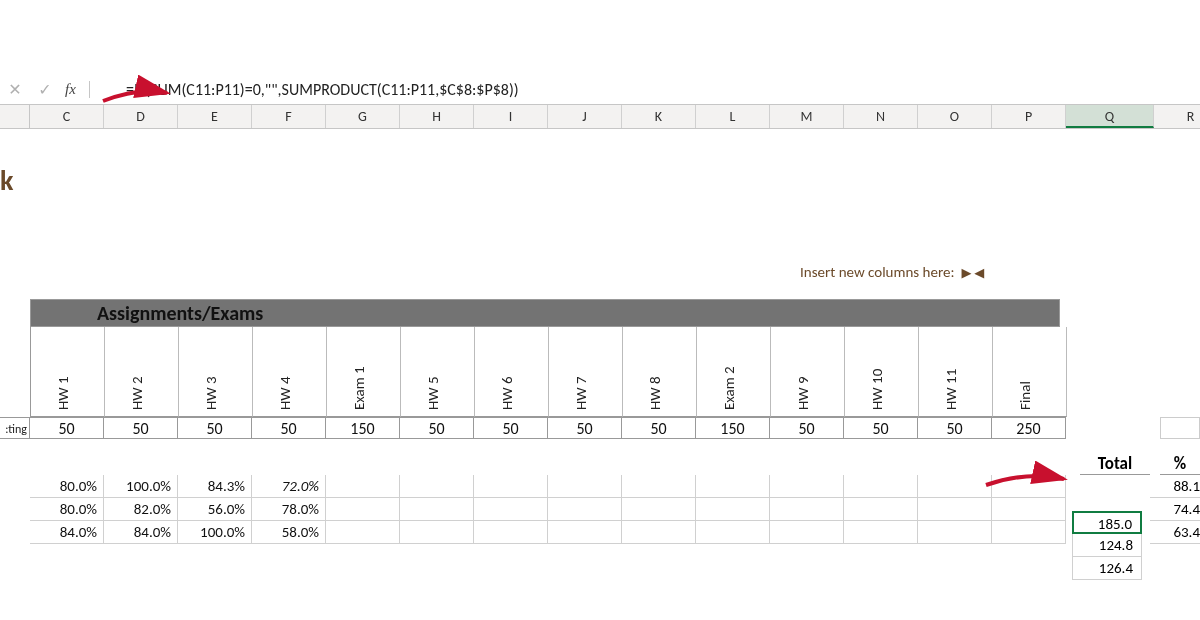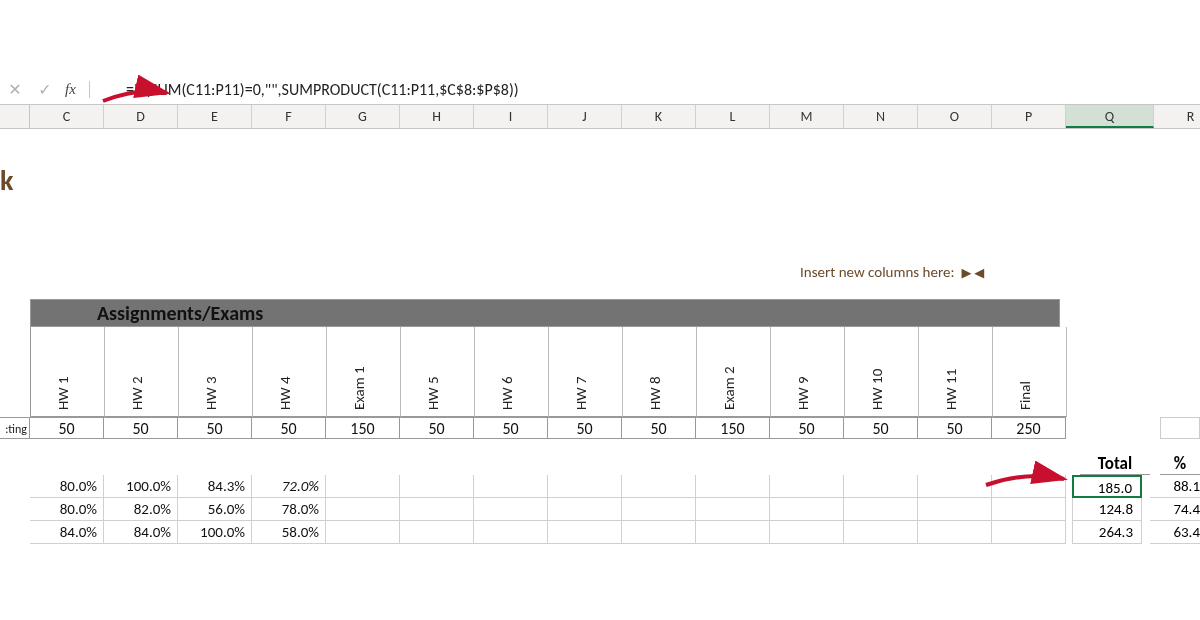--- a/index.html
+++ b/index.html
@@ -216,20 +216,21 @@
     width: 70px;
     height: 23px;
     text-align: right;
     padding-right: 8px;
     line-height: 23px;
     font-size: 15px;
     left: 1072px;
     border-bottom: 1px solid #d0d0d0;
     border-right: 1px solid #d0d0d0;
     border-left: 1px solid #d0d0d0;
+    margin-top: 36px;
   }
   .tot-cell.r1 { top: 346px; }
   .tot-cell.r2 { top: 369px; }
   .tot-cell.r3 { top: 392px; }
   .tot-cell.sel {
     border: 2px solid #107c41;
   }
   .pct-cell {
     position: absolute;
     left: 1150px;
@@ -407,21 +408,21 @@
       <div class="dcell" style="width: 74px;"></div>
       <div class="dcell" style="width: 74px;"></div>
       <div class="dcell" style="width: 74px;"></div>
       <div class="dcell" style="width: 74px;"></div>
       <div class="dcell" style="width: 74px;"></div>
       <div class="dcell" style="width: 74px;"></div>
     </div>
 
   <div class="tot-cell r1 sel">185.0</div>
   <div class="tot-cell r2">124.8</div>
-  <div class="tot-cell r3">264.3</div>
+  <div class="tot-cell r3">126.4</div>
 
   <div class="pct-cell r1">88.1</div>
   <div class="pct-cell r2">74.4</div>
   <div class="pct-cell r3">63.4</div>
 
   <div class="arrow" style="top:-46px; left:99px;">
     <svg width="80" height="30">
       <defs>
           <marker id="ah1" markerWidth="10" markerHeight="10" refX="8" refY="3" orient="auto">
             <path d="M0,0 L9,3 L0,6 Z" fill="#c8102e"></path>

